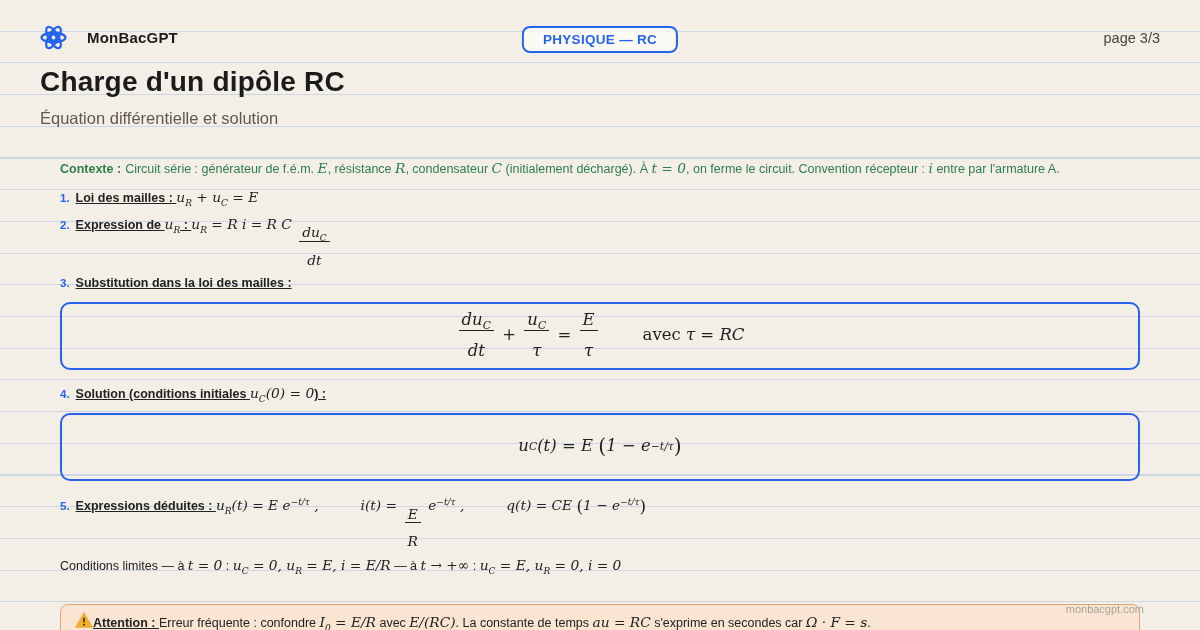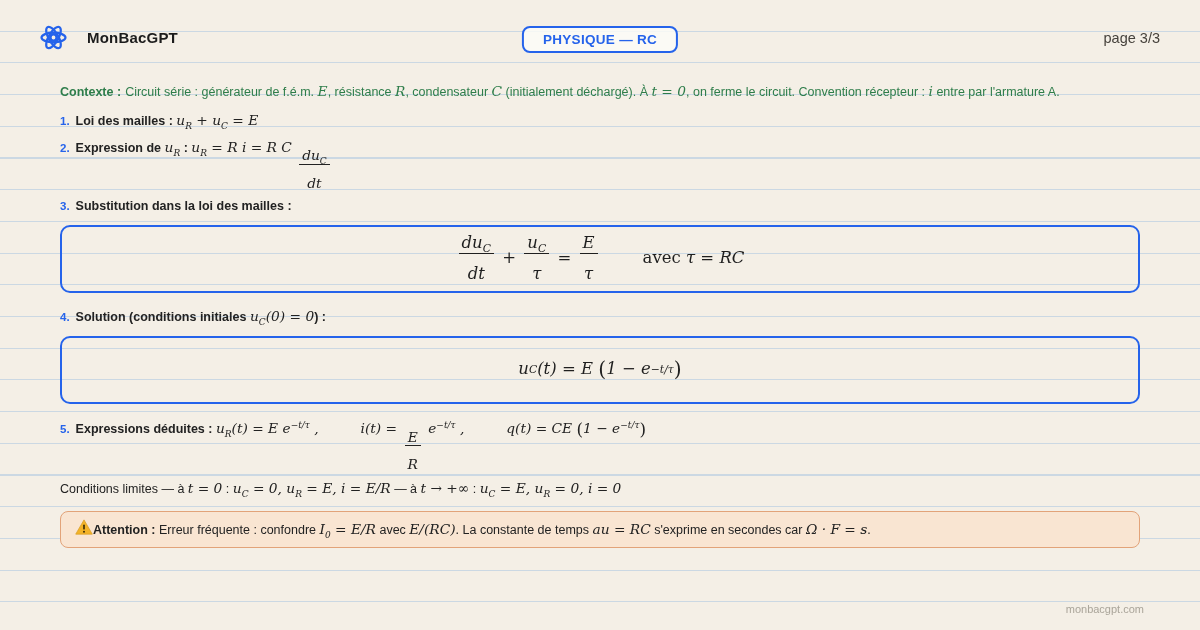--- a/index.html
+++ b/index.html
@@ -39,38 +39,38 @@
   .title{margin:15px 40px 0;font-size:28px;font-weight:700;color:#1b1b1b;letter-spacing:.2px;}
   .subtitle{margin:11px 40px 0;font-size:16.5px;color:var(--muted);}
   
   .content{margin:30px 60px 0;font-size:12.5px;line-height:1.5;}
   .rich{white-space:pre-wrap;}
   .context-line{color:var(--context-green);margin-bottom:8px;}
   .context-label{font-weight:700;margin-right:4px;}
   .item{margin:6px 0;}
   .item-num{color:var(--accent);font-weight:700;font-size:11.5px;margin-right:6px;}
   .x{font-family:"Liberation Sans",sans-serif;}
-  .b{font-family:"Liberation Sans",sans-serif;font-weight:700;}
+  .b{font-family:"Liberation Sans",sans-serif;font-weight:700;text-decoration:underline;}
   .m{font-family:"DejaVu Serif",serif;font-style:italic;font-size:1.1em;}
   .mt{font-family:"DejaVu Serif",serif;font-size:1.1em;}
   .big{font-family:"DejaVu Serif",serif;font-size:1.35em;vertical-align:-0.1em;}
   sub.m,sup.m{font-size:.72em;line-height:0;}
   .sp{display:inline-block;width:42px;}
   .frac{
     display:inline-flex;flex-direction:column;align-items:center;
     vertical-align:-0.7em;line-height:1.12;margin:0 3px;text-align:center;
   }
   .fnum{border-bottom:1.3px solid currentColor;padding:0 3px;text-align:center;}
   .fden{padding:0 3px;margin-top:11px;}
   .eq-box{
     border:2px solid var(--accent);border-radius:10px;
     min-height:68px;display:flex;align-items:center;justify-content:center;
     margin:9px 0 13px;font-size:15px;color:#1f1f1f;
   }
-  .conditions-line{margin:4px 0 12px;}
+  .conditions-line{margin:4px 0 28px;}
   .warn-box{
     background:var(--warn-bg);border:1.5px solid var(--warn-border);border-radius:8px;
     padding:7px 14px;display:flex;align-items:flex-start;margin-top:10px;
   }
   .warn-text{flex:1;}
   .warn-icon{flex:0 0 auto;display:flex;align-items:center;}
   
   .footer{position:absolute;right:56px;bottom:15px;font-size:11px;color:var(--footer);}
 </style>
 </head>
@@ -89,20 +89,22 @@
             <circle r="2.7" stroke-width="2.2"></circle>
           </g>
         </svg>
       </span>
       <span class="brand-name">MonBacGPT</span>
     </div>
     <div class="badge">PHYSIQUE — RC</div>
     <div class="page-indicator">page 3/3</div>
   </div>
 
+  <div class="title">Charge d'un dipôle RC</div>
+  <div class="subtitle">Équation différentielle et solution</div>
 
   <div class="content">
 
     <div class="context-line rich"><span class="context-label">Contexte :</span><span><span class="x">Circuit série : générateur de f.é.m. </span><span class="m">E</span><span class="x">, résistance </span><span class="m">R</span><span class="x">, condensateur </span><span class="m">C</span><span class="x"> (initialement déchargé). À </span><span class="m">t = 0</span><span class="x">, on ferme le circuit. Convention récepteur : </span><span class="m">i</span><span class="x"> entre par l'armature A.</span></span></div>
 
     <div class="item"><span class="item-num">1.</span><span class="rich"><span class="b">Loi des mailles : </span><span class="m">u</span><sub class="m">R</sub><span class="m"> + u</span><sub class="m">C</sub><span class="m"> = E</span></span></div>
 
     <div class="item"><span class="item-num">2.</span><span class="rich"><span class="b">Expression de </span><span class="m">u</span><sub class="m">R</sub><span class="b"> : </span><span class="m">u</span><sub class="m">R</sub><span class="m"> = R i = R C </span><span class="frac"><span class="fnum"><span class="m">du</span><sub class="m">C</sub></span><span class="fden"><span class="m">dt</span></span></span></span></div>
 
     <div class="item"><span class="item-num">3.</span><span class="rich"><span class="b">Substitution dans la loi des mailles :</span></span></div>

